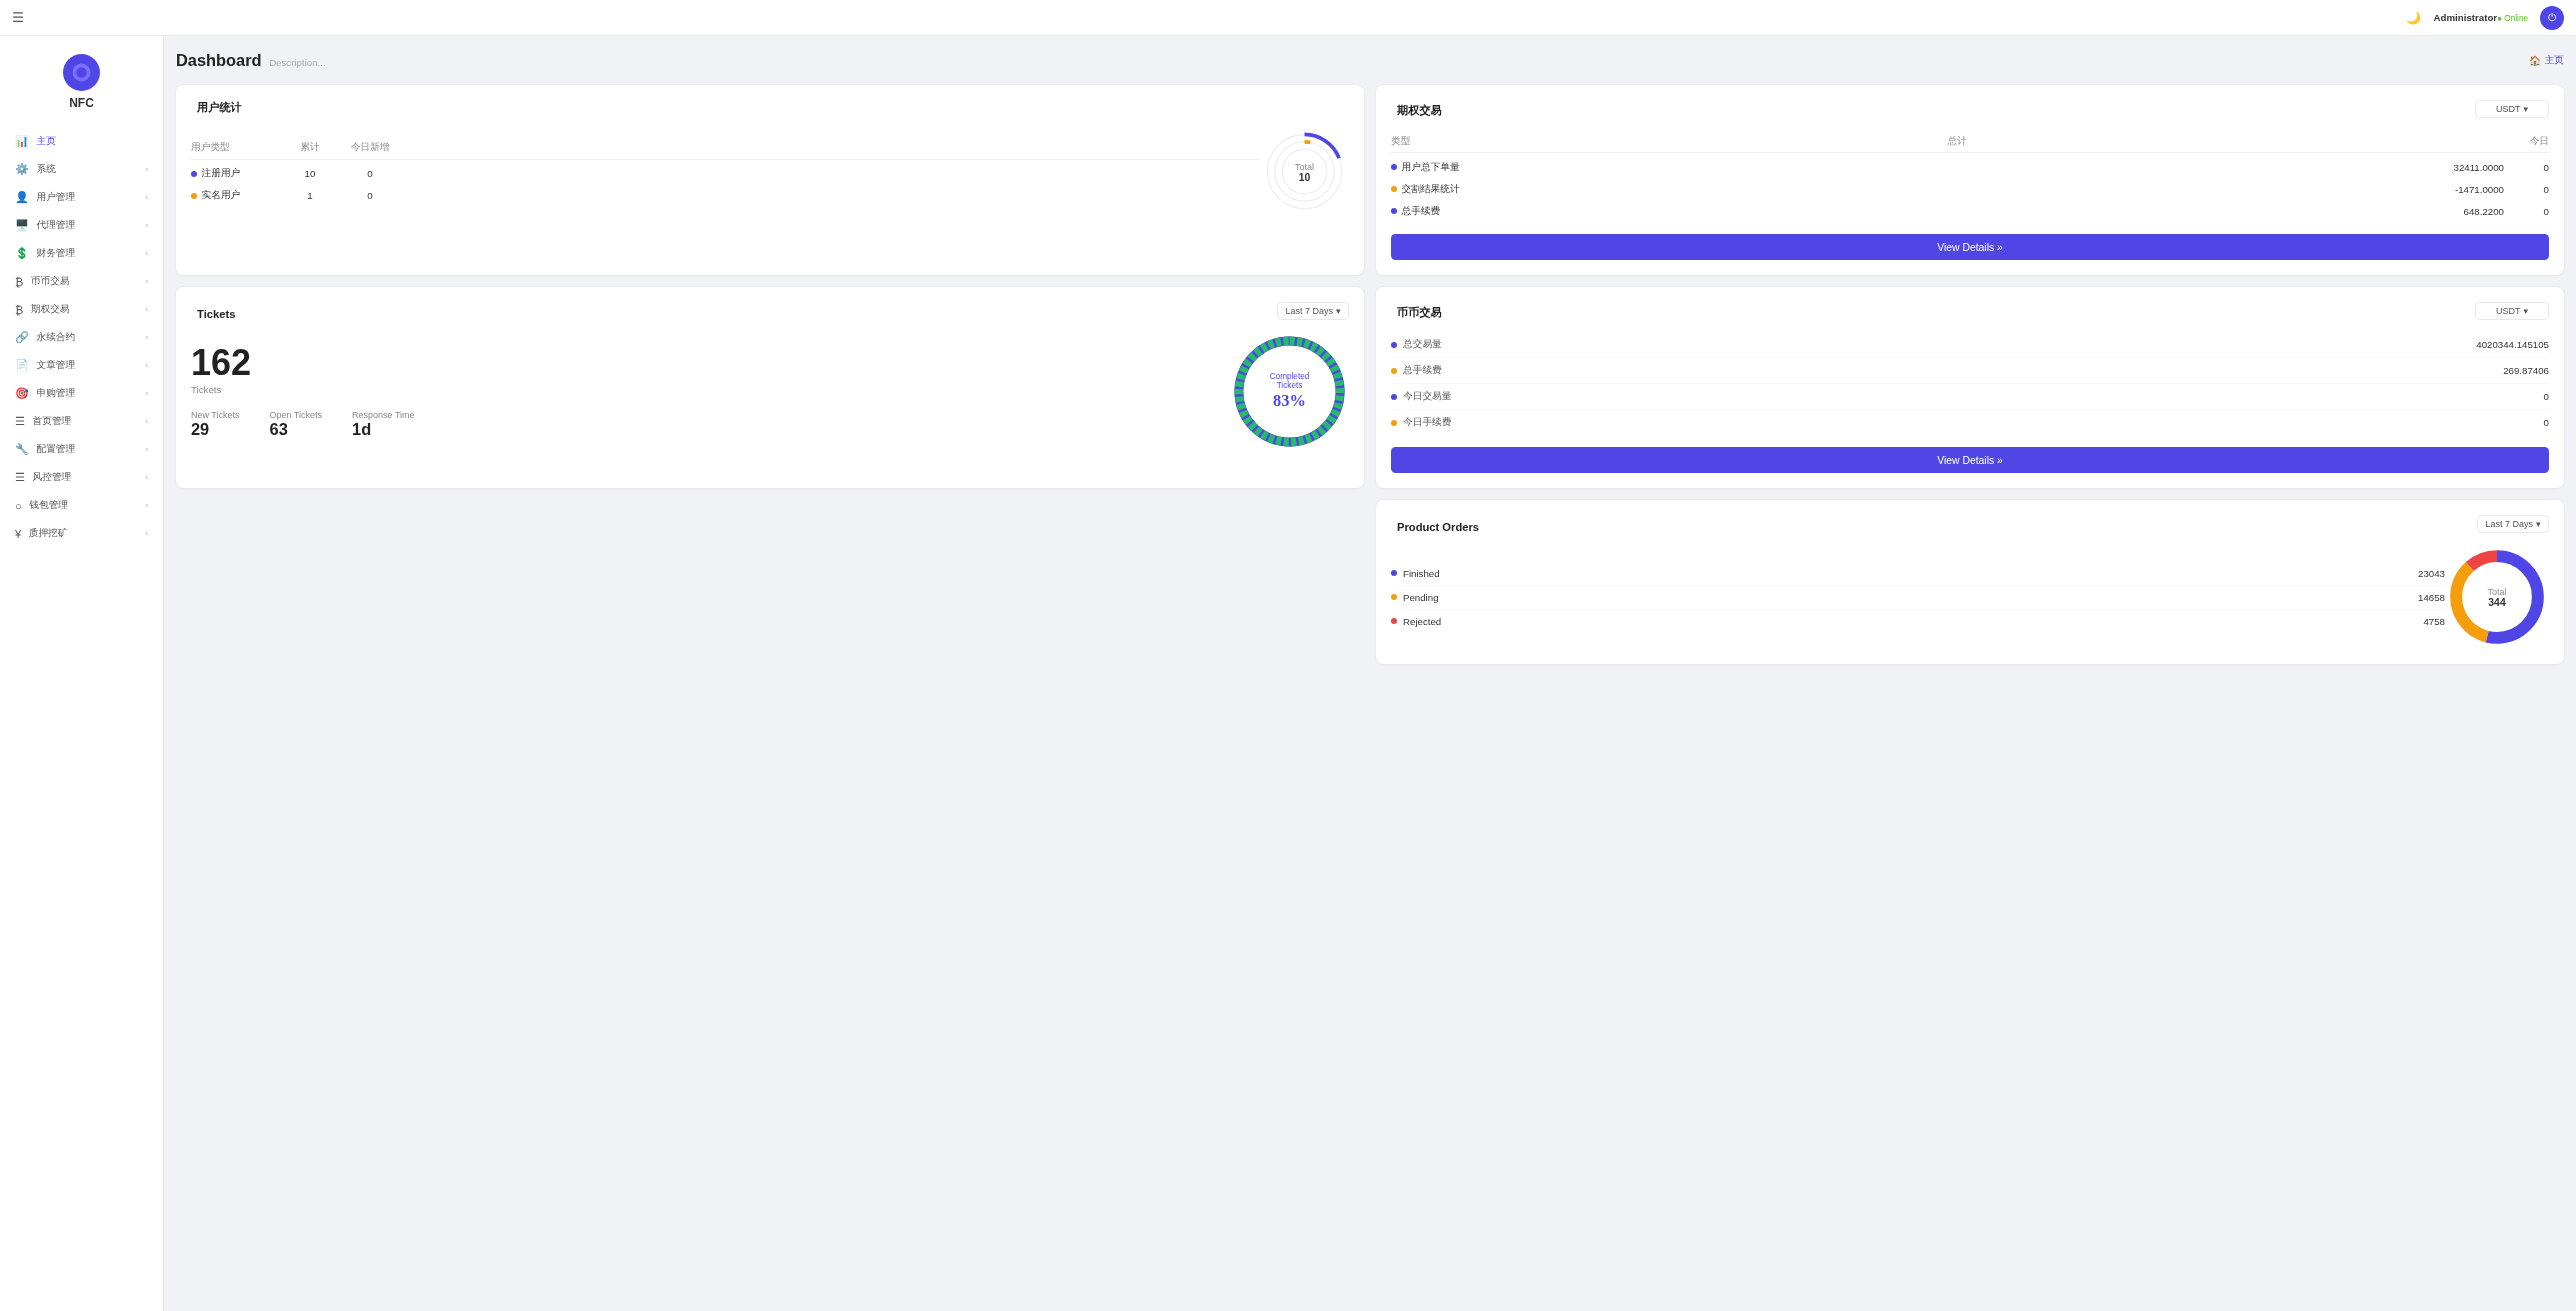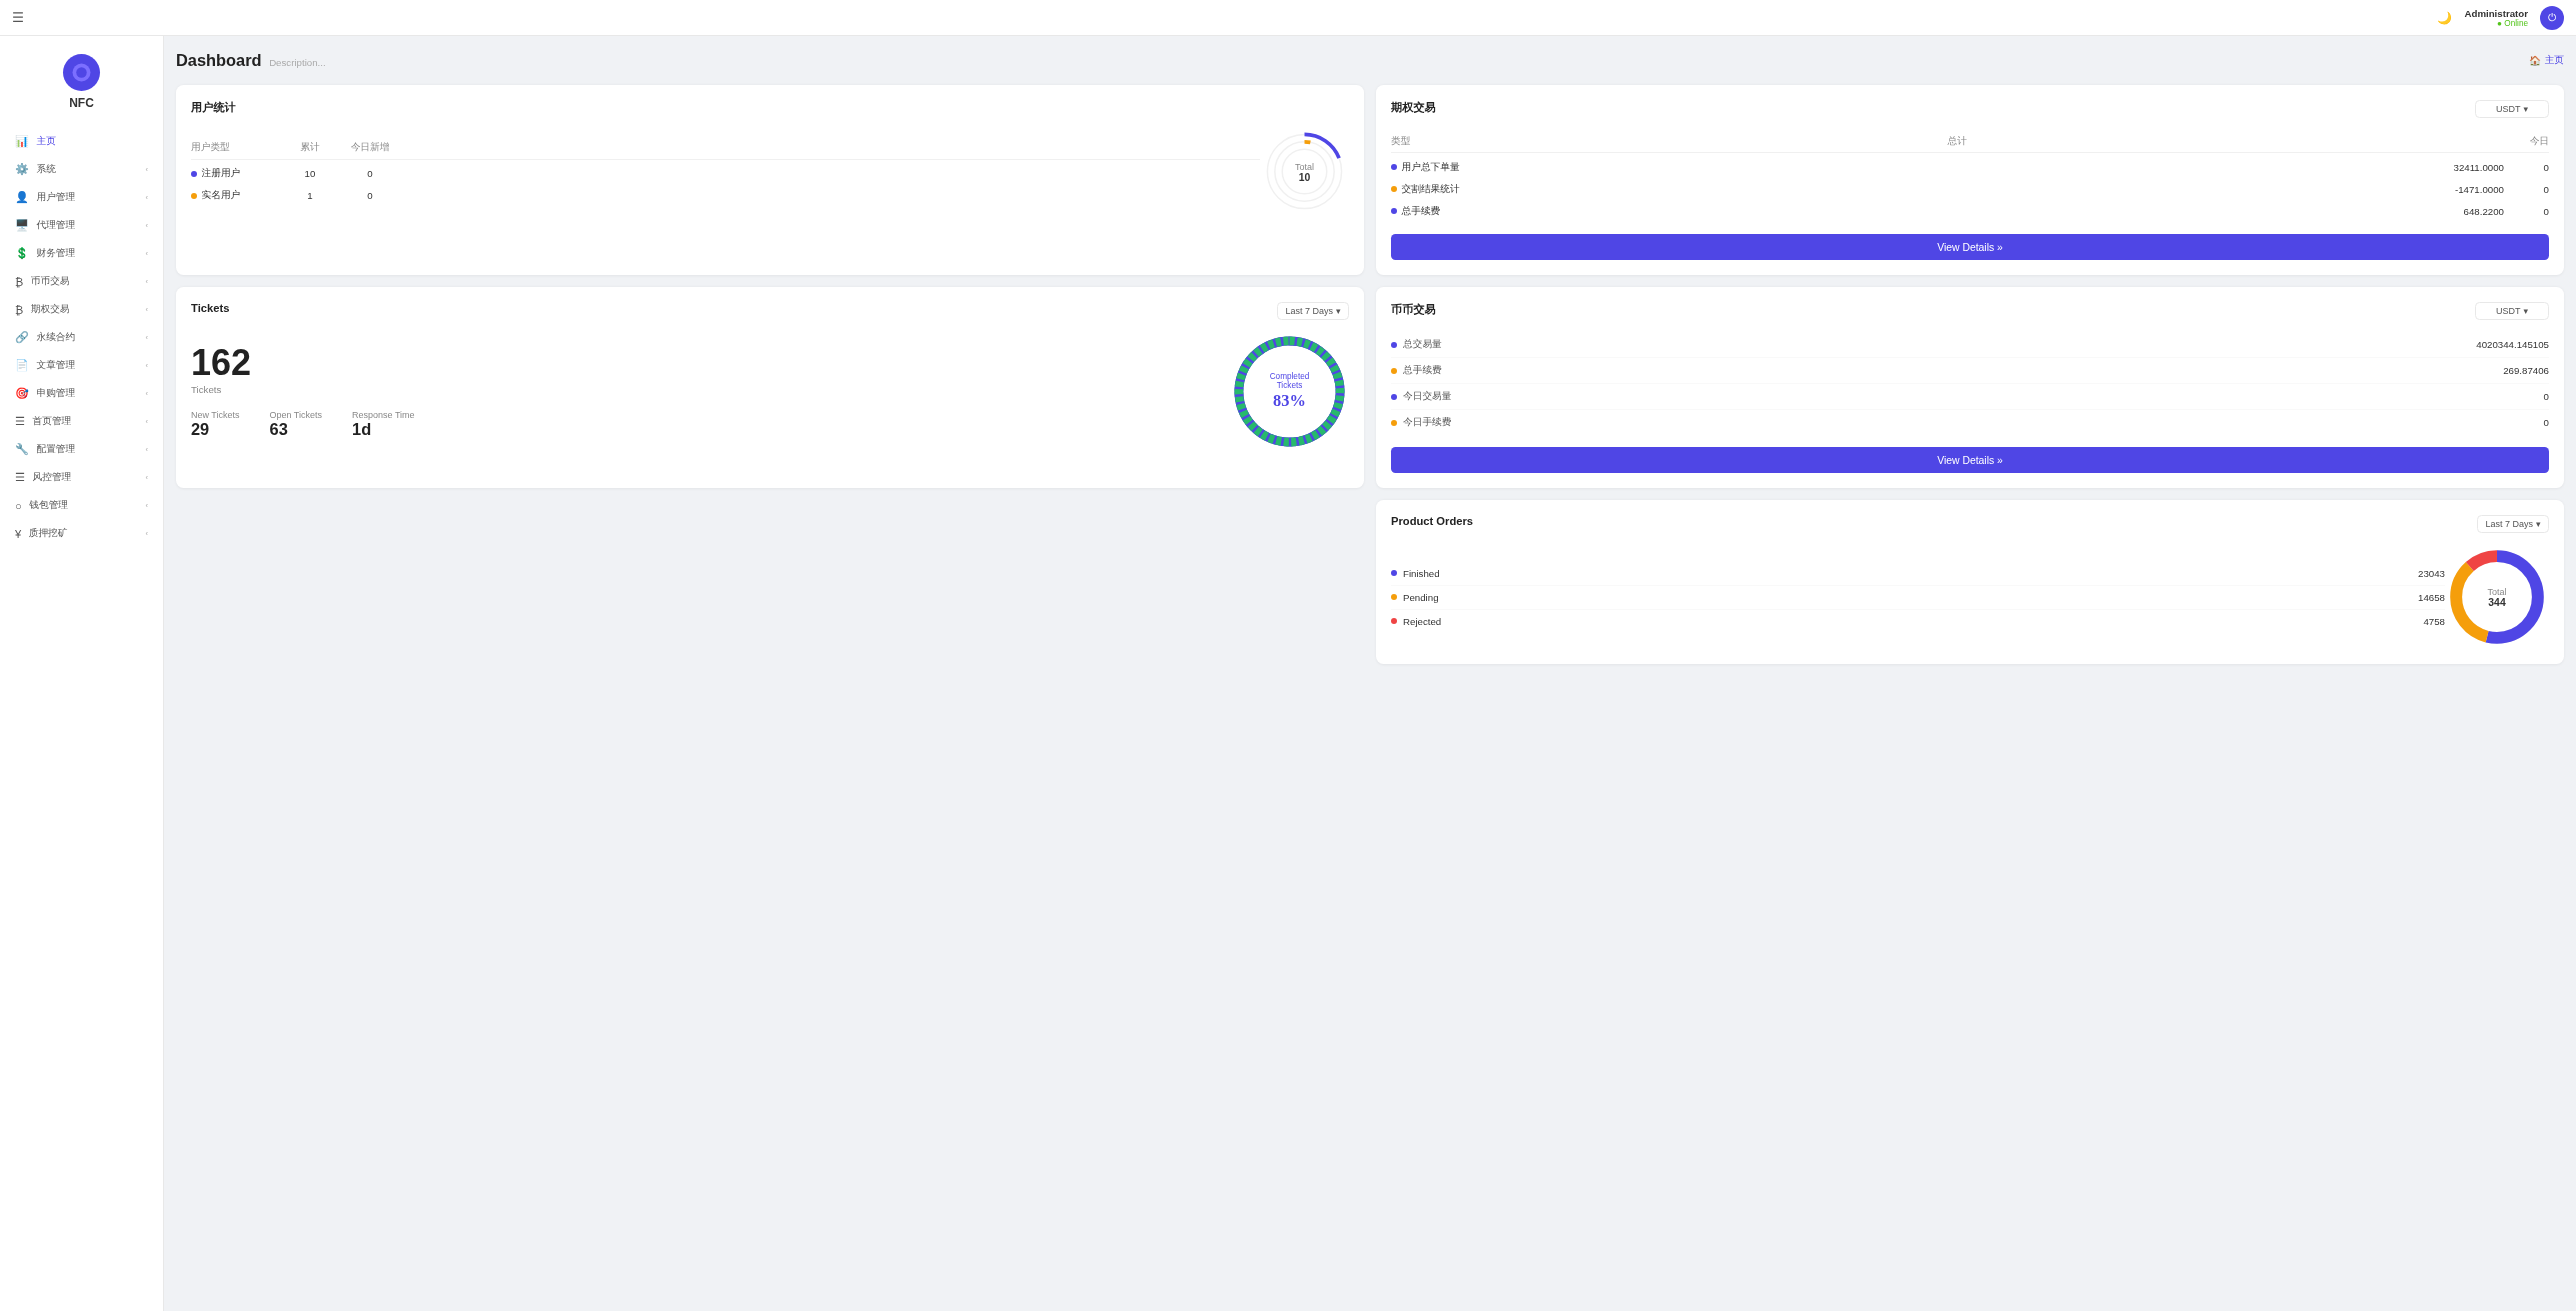--- a/index.html
+++ b/index.html
@@ -9,21 +9,21 @@
     .top-header {
       position: fixed; top: 0; left: 0; right: 0; height: 36px;
       background: #fff; border-bottom: 0.7px solid #e8e8e8;
       display: flex; align-items: center; justify-content: space-between;
       padding: 0 12px; z-index: 100;
     }
     .header-left { display: flex; align-items: center; gap: 9px; }
     .header-right { display: flex; align-items: center; gap: 12px; }
     .hamburger { font-size: 13.4px; cursor: pointer; color: #555; }
     .moon-icon { font-size: 12px; color: #555; cursor: pointer; }
-    .admin-info { display: flex; flex-direction: column; align-items: flex-end; }
+    .admin-info { display: flex; align-items: flex-end; }
     .admin-name { font-size: 9.7px; font-weight: 600; color: #333; }
     .admin-status { font-size: 8.2px; color: #52c41a; }
     .power-btn {
       width: 24px; height: 24px; border-radius: 50%; background: #4f46e5;
       display: flex; align-items: center; justify-content: center;
       color: #fff; cursor: pointer; font-size: 10.4px;
     }
 
     
     .layout { display: flex; margin-top: 36px; height: calc(100vh - 36px); }
@@ -74,22 +74,23 @@
     .cards-grid {
       display: grid; grid-template-columns: 1fr 1fr;
       gap: 12px;
     }
 
     .card {
       background: #fff; border-radius: 7.5px; padding: 15px;
       box-shadow: 0 0.7px 3px rgba(0,0,0,0.06);
     }
     .card-header {
-      display: flex; align-items: flex-start; justify-content: space-between;
+      display: flex; align-items: flex-end; justify-content: space-between;
       margin-bottom: 12px;
+      margin-left: 6px;
     }
     .card-title { font-size: 11.2px; font-weight: 600; color: #222; }
 
     
     .user-stats-content { display: flex; align-items: center; justify-content: space-between; }
     .user-stats-table { flex: 1; }
     .stats-header-row, .stats-data-row {
       display: grid; grid-template-columns: 89px 60px 60px;
       padding: 4.5px 0; font-size: 9.7px;
     }

